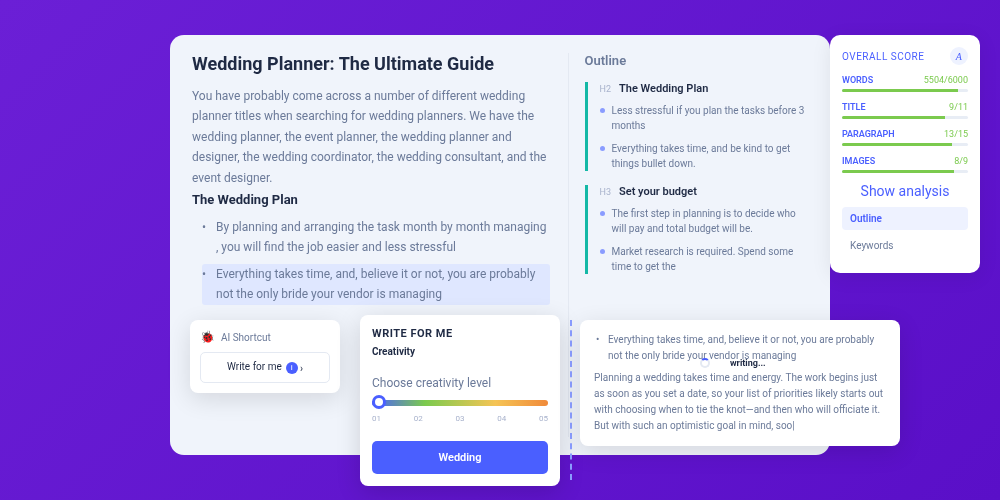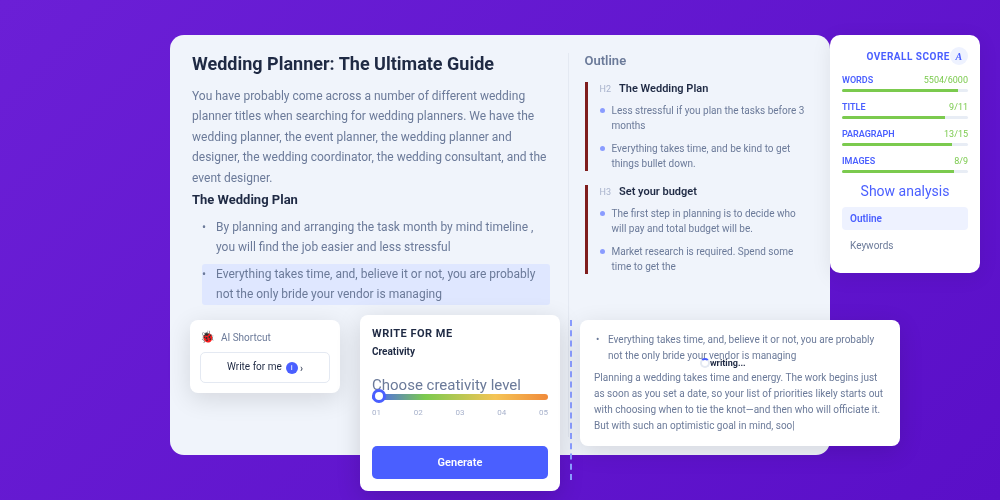--- a/index.html
+++ b/index.html
@@ -8,68 +8,68 @@
 .editor{flex:1.6;display:flex;flex-direction:column}
 .title{font-size:18px;font-weight:700;color:#1f2a44;margin-bottom:12px}
 .para{font-size:12px;color:#6b7a99;line-height:1.7;margin-bottom:4px}
 .sub{font-size:13px;font-weight:700;color:#1f2a44;margin-bottom:10px}
 .bullets{list-style:none;padding-left:10px}
 .bullets li{font-size:12px;color:#6b7a99;line-height:1.7;position:relative;padding-left:14px;margin-bottom:6px}
 .bullets li::before{content:"•";position:absolute;left:0;color:#6b7a99}
 .bullets li.hl{background:#dfe7ff;border-radius:3px;padding-right:6px}
 .outline{flex:1;border-left:1px solid #e4e9f2;padding-left:16px}
 .outline-h{font-size:13px;font-weight:600;color:#6b7a99;margin-bottom:14px}
-.ogroup{border-left:3px solid #7f1d1d;padding-left:12px;margin-bottom:14px}
+.ogroup{border-left:3px solid #14b8a6;padding-left:12px;margin-bottom:14px}
 .otitle{font-size:11px;color:#1f2a44;font-weight:600;margin-bottom:8px;display:flex;align-items:center;gap:8px}
 .otag{font-size:9px;color:#a8b2cc;font-weight:400}
 .oitem{font-size:10px;color:#6b7a99;line-height:1.5;margin-bottom:8px;position:relative;padding-left:12px}
 .oitem::before{content:"";position:absolute;left:0;top:5px;width:5px;height:5px;border-radius:50%;background:#8a9cff}
 .score{position:absolute;right:20px;top:35px;width:150px;background:#fff;border-radius:10px;padding:12px;box-shadow:0 4px 20px rgba(0,0,0,0.08)}
-.score-h{font-size:10px;font-weight:700;color:#4a5fff;letter-spacing:0.5px;margin-bottom:10px;display:flex;justify-content:flex-end;align-items:center}
+.score-h{font-size:10px;font-weight:400;color:#4a5fff;letter-spacing:0.5px;margin-bottom:10px;display:flex;justify-content:space-between;align-items:center}
 .agrade{width:18px;height:18px;border-radius:50%;background:#eef2ff;display:flex;align-items:center;justify-content:center;font-size:10px;color:#4a5fff;font-style:italic;font-family:serif}
 .metric{margin-bottom:10px}
 .mrow{display:flex;justify-content:space-between;font-size:9px;margin-bottom:4px}
 .mlabel{color:#4a5fff;font-weight:600}
 .mval{color:#7bca4e}
 .bar{height:3px;background:#e8edf5;border-radius:2px;overflow:hidden}
 .fill{height:100%;background:#7bca4e}
 .showan{font-size:14px;color:#4a5fff;text-align:center;margin:8px 0;cursor:pointer}
 .tab{font-size:10px;padding:6px 8px;border-radius:4px;color:#6b7a99;margin-bottom:4px;cursor:pointer}
 .tab.active{background:#eef2ff;color:#4a5fff;font-weight:600}
 .shortcut{position:absolute;left:190px;top:320px;width:150px;background:#fff;border-radius:8px;padding:10px;box-shadow:0 6px 24px rgba(0,0,0,0.12)}
 .sc-h{font-size:10px;color:#6b7a99;margin-bottom:8px;display:flex;align-items:center;gap:6px}
 .sc-ic{font-size:12px}
 .sc-btn{display:flex;justify-content:space-between;align-items:flex-end;border:1px solid #e4e9f2;border-radius:5px;padding:8px 26px;font-size:10px;color:#1f2a44;cursor:pointer}
 .sc-btn .info{width:12px;height:12px;border-radius:50%;background:#4a5fff;color:#fff;font-size:8px;display:inline-flex;align-items:center;justify-content:center;margin-left:4px}
 .wfm{position:absolute;left:360px;top:315px;width:200px;background:#fff;border-radius:8px;padding:12px;box-shadow:0 6px 24px rgba(0,0,0,0.15)}
 .wfm-h{font-size:11px;font-weight:700;color:#1f2a44;letter-spacing:0.5px;margin-bottom:6px}
 .wfm-sub{font-size:10px;font-weight:700;color:#1f2a44;margin-bottom:19px}
-.wfm-desc{font-size:15px;color:#6b7a99;margin-bottom:0}
-.slider{position:relative;height:28px;margin-bottom:24px}
+.wfm-desc{font-size:12px;color:#6b7a99;margin-bottom:10px}
+.slider{position:relative;height:28px;margin-bottom:13px}
 .track{height:6px;border-radius:3px;background:linear-gradient(90deg,#4a5fff 0%,#7bca4e 30%,#f5c455 70%,#f08a3a 100%);position:relative}
 .thumb{position:absolute;left:0;top:-5px;width:14px;height:14px;border-radius:50%;background:#fff;border:3px solid #4a5fff}
 .ticks{display:flex;justify-content:space-between;font-size:8px;color:#a8b2cc;margin-top:8px}
 .gen{width:100%;background:#4a5fff;color:#fff;border:none;border-radius:5px;padding:10px;font-size:11px;font-weight:600;cursor:pointer}
 .preview{position:absolute;left:580px;top:320px;width:320px;background:#fff;border-radius:8px;padding:12px 14px;box-shadow:0 6px 24px rgba(0,0,0,0.12);font-size:10px;color:#6b7a99;line-height:1.6}
 .pbul{position:relative;padding-left:14px;margin-bottom:6px}
 .pbul::before{content:"•";position:absolute;left:2px}
-.writing{position:absolute;left:700px;top:358px;font-size:9px;color:#1f2a44;display:flex;align-items:center;gap:0}
+.writing{position:absolute;left:700px;top:358px;font-size:9px;color:#1f2a44;display:flex;align-items:center;gap:20px}
 .spin{width:10px;height:10px;border:2px solid #e4e9f2;border-top-color:#4a5fff;border-radius:50%}
 .dashed{position:absolute;left:570px;top:320px;height:160px;border-left:2px dashed #8a9cff}
 </style>
 </head>
 <body>
 
 <div class="card">
   <div class="editor">
     <div class="title">Wedding Planner: The Ultimate Guide</div>
     <div class="para">You have probably come across a number of different wedding planner titles when searching for wedding planners. We have the wedding planner, the event planner, the wedding planner and designer, the wedding coordinator, the wedding consultant, and the event designer.</div>
     <div class="sub">The Wedding Plan</div>
     <ul class="bullets">
-      <li>By planning and arranging the task month by mind timeline , you will find the job easier and less stressful</li>
+      <li>By planning and arranging the task month by month managing , you will find the job easier and less stressful</li>
       <li class="hl">Everything takes time, and, believe it or not, you are probably not the only bride your vendor is managing</li>
     </ul>
   </div>
   <div class="outline">
     <div class="outline-h">Outline</div>
     <div class="ogroup">
       <div class="otitle">
           <span class="otag">H2</span>
           <span>The Wedding Plan</span>
         </div>
@@ -152,21 +152,21 @@
     <div class="track"></div>
     <div class="thumb"></div>
     <div class="ticks">
       <span>01</span>
       <span>02</span>
       <span>03</span>
       <span>04</span>
       <span>05</span>
     </div>
   </div>
-  <button class="gen">Generate</button>
+  <button class="gen">Wedding</button>
 </div>
 
 <div class="dashed"></div>
 
 <div class="preview">
   <div class="pbul">Everything takes time, and, believe it or not, you are probably not the only bride your vendor is managing</div>
   <div>Planning a wedding takes time and energy. The work begins just as soon as you set a date, so your list of priorities likely starts out with choosing when to tie the knot—and then who will officiate it. But with such an optimistic goal in mind, soo|</div>
 </div>
 
 <div class="writing">

